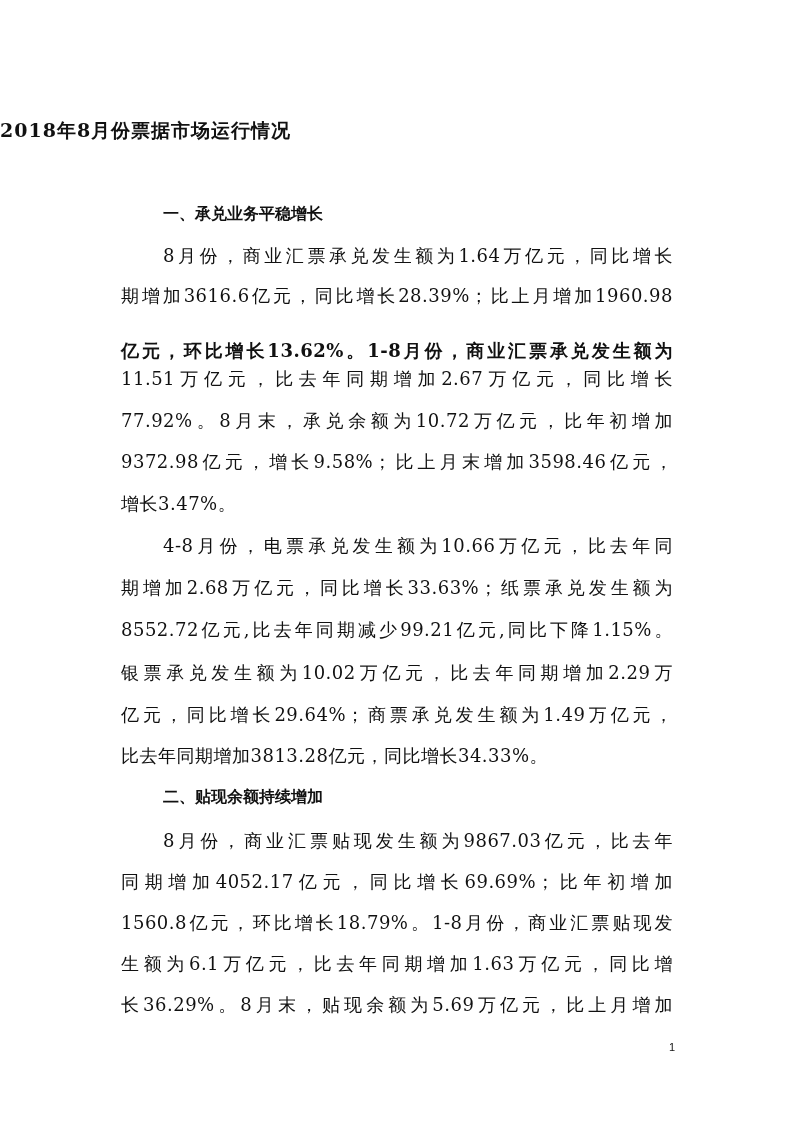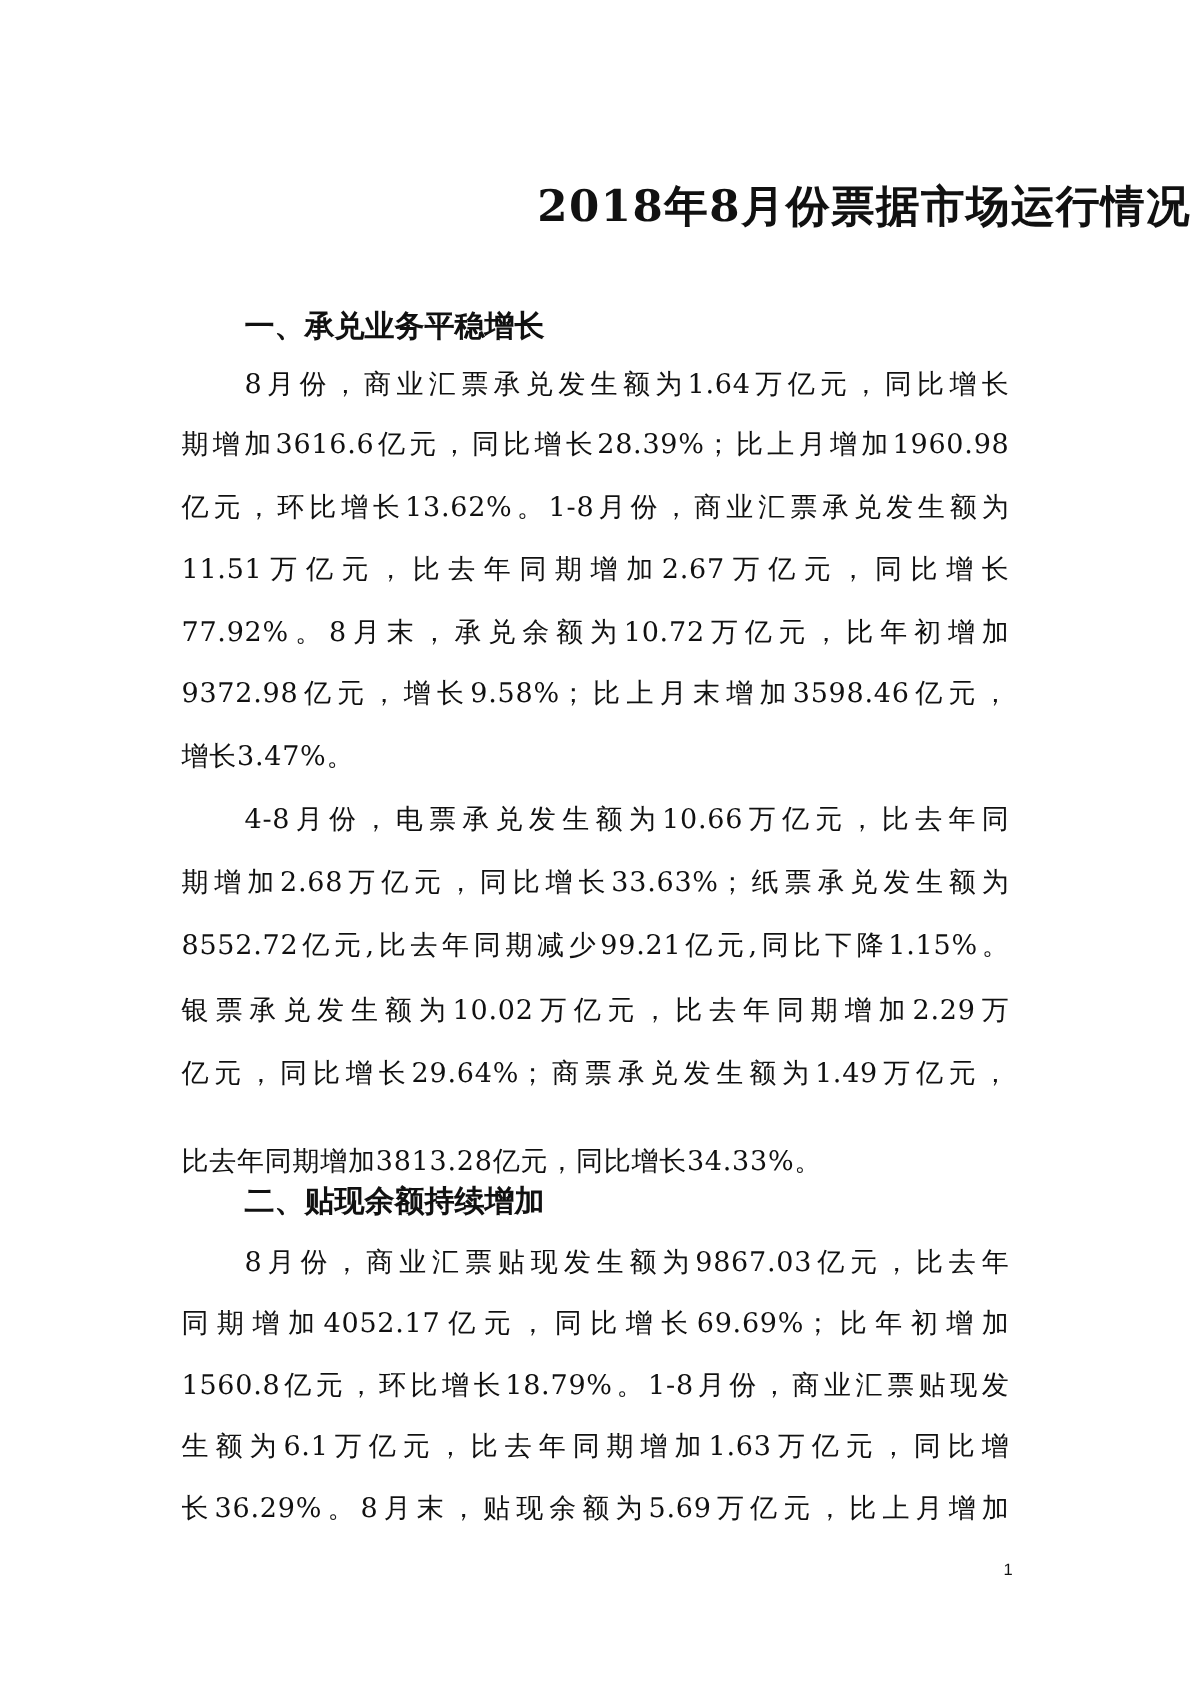--- a/index.html
+++ b/index.html
@@ -1,50 +1,50 @@
 <!DOCTYPE html>
 <html><head>
 <meta charset="utf-8">
 <style>
   html, body { margin:0; padding:0; background:#ffffff; }
   body { width:794px; height:1123px; position:relative; overflow:hidden;
          font-family:"DejaVu Serif","Liberation Serif",serif; color:#111; }
-  .title { position:absolute; left:0; width:794px; top:118px; text-align:right;
-           font-size:29px; font-weight:bold; letter-spacing:1px; }
-  .heading { position:absolute; left:163px; font-size:20px; font-weight:bold;
+  .title { position:absolute; left:0; width:794px; top:118px; text-align:left;
+           font-size:19px; font-weight:bold; letter-spacing:1px; }
+  .heading { position:absolute; left:163px; font-size:16px; font-weight:bold;
              font-family:Liberation Serif, serif; }
   .line { position:absolute; left:121px; width:552px; font-size:18px; white-space:nowrap;
           text-align:justify; text-align-last:justify; letter-spacing:0.5px; }
   .line.first { left:163px; width:510px; }
   .line.last { text-align-last:left; }
   .pagenum { position:absolute; left:669px; top:1041px; font-size:11px;
              font-family:"Liberation Sans",sans-serif; }
 </style>
 </head>
 <body>
 
 <div>
   <div class="title">2018年8月份票据市场运行情况</div>
 
   <div class="heading" style="top:204px;">一、承兑业务平稳增长</div>
 
   <div class="line first" style="top:244px;">8月份，商业汇票承兑发生额为1.64万亿元，同比增长</div>
   <div class="line" style="top:284px;">期增加3616.6亿元，同比增长28.39%；比上月增加1960.98</div>
-  <div class="line" style="top:326px;">亿元，环比增长13.62%。1-8月份，商业汇票承兑发生额为</div>
+  <div class="line" style="top:339px;font-weight:bold;">亿元，环比增长13.62%。1-8月份，商业汇票承兑发生额为</div>
   <div class="line" style="top:367px;">11.51万亿元，比去年同期增加2.67万亿元，同比增长</div>
   <div class="line" style="top:409px;">77.92%。8月末，承兑余额为10.72万亿元，比年初增加</div>
   <div class="line" style="top:450px;">9372.98亿元，增长9.58%；比上月末增加3598.46亿元，</div>
   <div class="line last" style="top:492px;">增长3.47%。</div>
 
   <div class="line first" style="top:534px;">4-8月份，电票承兑发生额为10.66万亿元，比去年同</div>
   <div class="line" style="top:576px;">期增加2.68万亿元，同比增长33.63%；纸票承兑发生额为</div>
   <div class="line" style="top:618px;">8552.72亿元,比去年同期减少99.21亿元,同比下降1.15%。</div>
   <div class="line" style="top:661px;">银票承兑发生额为10.02万亿元，比去年同期增加2.29万</div>
   <div class="line" style="top:703px;">亿元，同比增长29.64%；商票承兑发生额为1.49万亿元，</div>
-  <div class="line last" style="top:744px;margin-top:18px;">比去年同期增加3813.28亿元，同比增长34.33%。</div>
+  <div class="line last" style="top:744px;">比去年同期增加3813.28亿元，同比增长34.33%。</div>
 
   <div class="heading" style="top:787px;">二、贴现余额持续增加</div>
 
   <div class="line first" style="top:829px;">8月份，商业汇票贴现发生额为9867.03亿元，比去年</div>
   <div class="line" style="top:870px;">同期增加4052.17亿元，同比增长69.69%；比年初增加</div>
   <div class="line" style="top:911px;">1560.8亿元，环比增长18.79%。1-8月份，商业汇票贴现发</div>
   <div class="line" style="top:952px;">生额为6.1万亿元，比去年同期增加1.63万亿元，同比增</div>
   <div class="line" style="top:993px;">长36.29%。8月末，贴现余额为5.69万亿元，比上月增加</div>
 
   <div class="pagenum">1</div>

